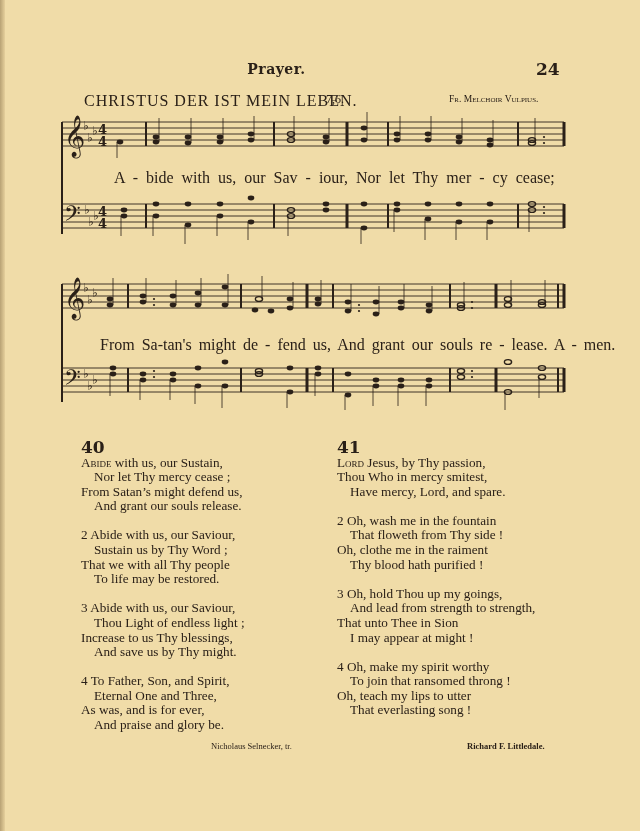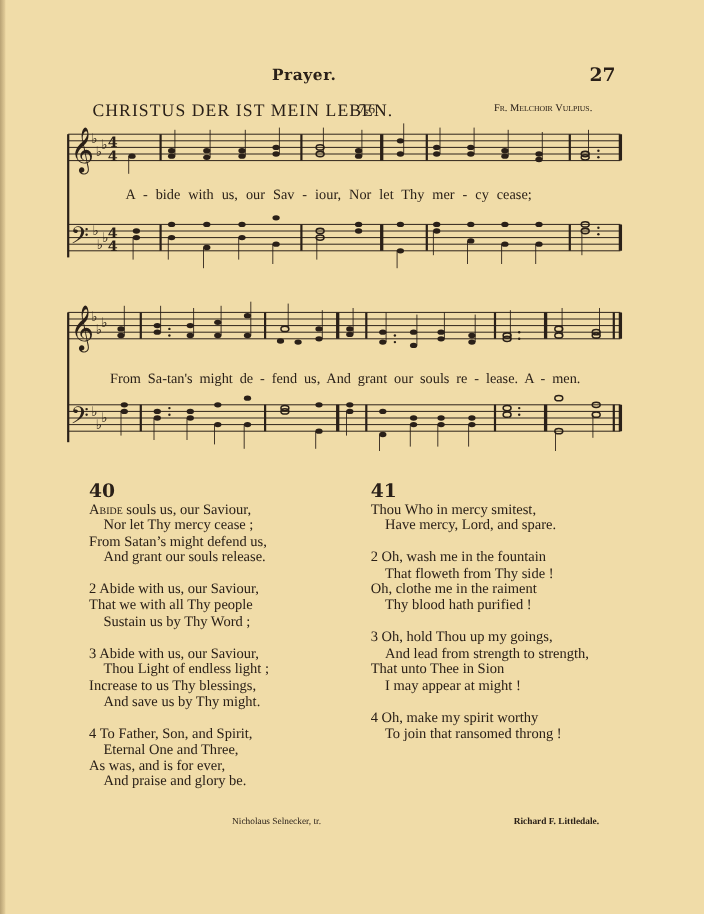--- a/index.html
+++ b/index.html
@@ -14,36 +14,36 @@
     background:linear-gradient(to right,#b8a274,#e6d09c); }
   .running-head { position:absolute; top:61px; left:0; width:553px; text-align:center;
     font-family:"DejaVu Serif",serif; font-weight:bold; font-size:14px; letter-spacing:0.5px; }
   .page-number { position:absolute; top:59px; left:536px; font-family:"DejaVu Serif",serif;
     font-weight:bold; font-size:17px; }
   .tune-name { position:absolute; top:92px; left:84px; font-size:16px; letter-spacing:1px; }
   .tune-meter { position:absolute; top:92px; left:326px; font-size:12px; }
   .composer { position:absolute; top:94px; left:449px; font-size:9.5px; font-variant:small-caps; }
   .system { position:absolute; left:58px; }
   .system svg { display:block; }
-  .lyric-line { position:absolute; font-size:13px; white-space:nowrap; }
+  .lyric-line { position:absolute; font-size:16px; white-space:nowrap; }
   .hymn-col { position:absolute; font-size:13.2px; line-height:14.6px; }
   .hymn-number { font-family:"DejaVu Serif",serif; font-size:17px; font-weight:bold; margin-bottom:1px; display:block; }
   .stanza { margin-bottom:14.5px; }
   .line { display:block; white-space:nowrap; }
   .line.indent { padding-left:13px; }
   .sc { font-variant:small-caps; }
   .attribution { position:absolute; font-size:8.5px; white-space:nowrap; }
 </style>
 </head>
 <body>
 
 <div class="page-edge"></div>
 
 <div class="running-head">Prayer.</div>
-<div class="page-number">27</div>
+<div class="page-number">24</div>
 
 <div class="tune-name">CHRISTUS DER IST MEIN LEBEN.</div>
 <div class="tune-meter">7,6.</div>
 <div class="composer">Fr. Melchoir Vulpius.</div>
 
 <div class="system" style="top:112px;">
   <svg width="512" height="132" viewBox="0 0 512 132">
     <g stroke="#2a2018" stroke-width="0.9">
       <line x1="4" y1="10" x2="506" y2="10"></line>
         <line x1="4" y1="16" x2="506" y2="16"></line>
@@ -333,61 +333,65 @@
       </g>
   </svg>
 </div>
 <div class="lyric-line" style="top:336px; left:100px; word-spacing:3px;">
   <span>From Sa-tan's might de - fend us, And grant our souls re - lease. A - men.</span>
 </div>
 
 <div class="hymn-col" style="top:440px; left:81px;">
   <span class="hymn-number">40</span>
   <div class="stanza">
-    <span class="line"><span class="sc">Abide</span><span> souls us, our Saviour,</span></span>
+    <span class="line"><span class="sc">Abide</span><span> with us, our Sustain,</span></span>
     <span class="line indent">Nor let Thy mercy cease ;</span>
     <span class="line">From Satan’s might defend us,</span>
     <span class="line indent">And grant our souls release.</span>
   </div>
   <div class="stanza">
     <span class="line">2 Abide with us, our Saviour,</span>
+    <span class="line indent">Sustain us by Thy Word ;</span>
     <span class="line">That we with all Thy people</span>
-    <span class="line indent">Sustain us by Thy Word ;</span>
+    <span class="line indent">To life may be restored.</span>
   </div>
   <div class="stanza">
     <span class="line">3 Abide with us, our Saviour,</span>
     <span class="line indent">Thou Light of endless light ;</span>
     <span class="line">Increase to us Thy blessings,</span>
     <span class="line indent">And save us by Thy might.</span>
   </div>
   <div class="stanza">
     <span class="line">4 To Father, Son, and Spirit,</span>
     <span class="line indent">Eternal One and Three,</span>
     <span class="line">As was, and is for ever,</span>
     <span class="line indent">And praise and glory be.</span>
   </div>
 </div>
 <div class="attribution" style="top:741px; left:211px;">Nicholaus Selnecker, tr.</div>
 
 <div class="hymn-col" style="top:440px; left:337px;">
   <span class="hymn-number">41</span>
   <div class="stanza">
+    <span class="line"><span class="sc">Lord</span><span> Jesus, by Thy passion,</span></span>
     <span class="line">Thou Who in mercy smitest,</span>
     <span class="line indent">Have mercy, Lord, and spare.</span>
   </div>
   <div class="stanza">
     <span class="line">2 Oh, wash me in the fountain</span>
     <span class="line indent">That floweth from Thy side !</span>
     <span class="line">Oh, clothe me in the raiment</span>
     <span class="line indent">Thy blood hath purified !</span>
   </div>
   <div class="stanza">
     <span class="line">3 Oh, hold Thou up my goings,</span>
     <span class="line indent">And lead from strength to strength,</span>
     <span class="line">That unto Thee in Sion</span>
     <span class="line indent">I may appear at might !</span>
   </div>
   <div class="stanza">
     <span class="line">4 Oh, make my spirit worthy</span>
     <span class="line indent">To join that ransomed throng !</span>
+    <span class="line">Oh, teach my lips to utter</span>
+    <span class="line indent">That everlasting song !</span>
   </div>
 </div>
 <div class="attribution" style="top:741px; left:467px; font-weight:bold;">Richard F. Littledale.</div>
 
 </body></html>

